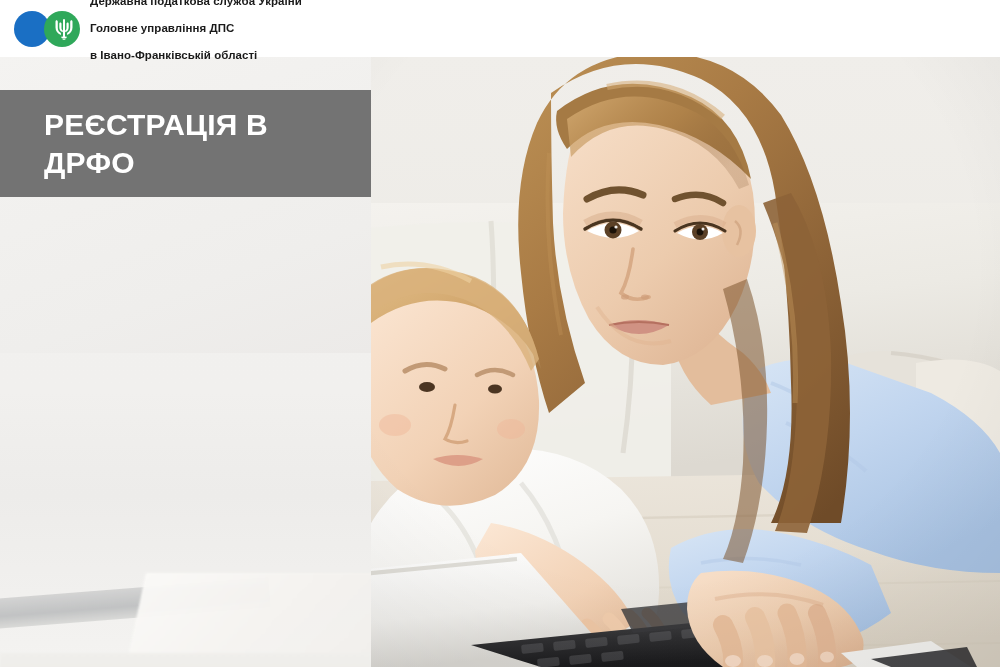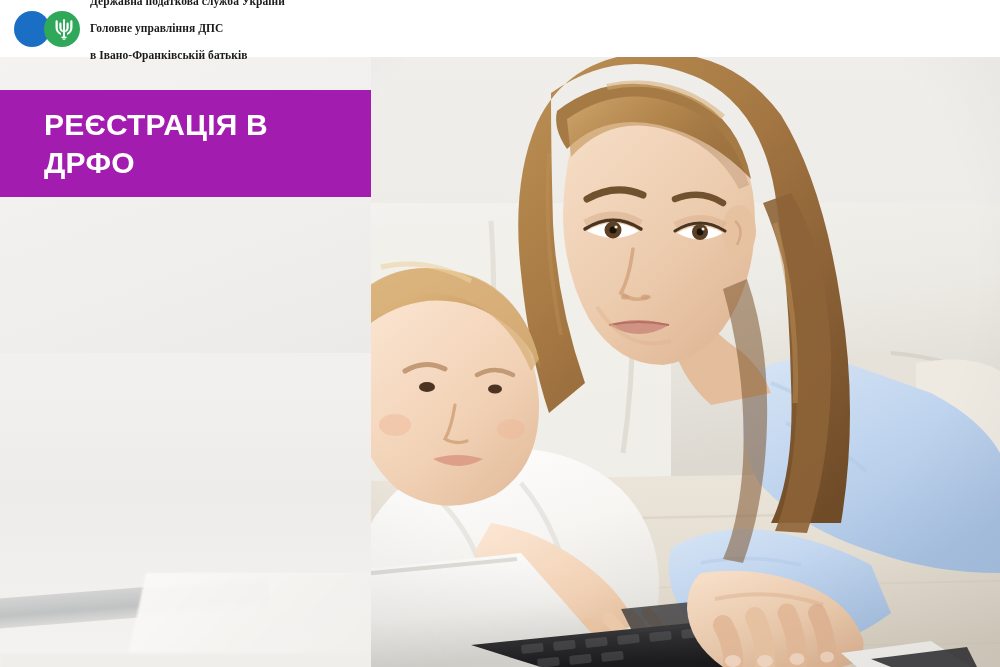--- a/index.html
+++ b/index.html
@@ -9,21 +9,21 @@
     font-family: "Liberation Sans", "DejaVu Sans", sans-serif;
     background:#ffffff;
     position:relative;
   }
   #page { position:relative; width:1000px; height:667px; overflow:hidden; background:#fff; }
 
   
   #header {
     position:absolute; left:0; top:0; width:1000px; height:57px;
     background:#ffffff; display:flex; align-items:center;
-    padding-left:14px; z-index:40;font-family:Liberation Serif, serif;
+    padding-left:14px; z-index:40;
   }
   #logo { position:relative; width:68px; height:36px; flex:0 0 auto; }
   .logo-circle { position:absolute; top:0; width:36px; height:36px; border-radius:50%; }
   .logo-blue  { left:0;  background:#1a6fc4; }
   .logo-green { left:30px; background:#2fa85a; }
   #logo svg { position:absolute; left:41px; top:7px; }
   #org-text {
     margin-left:8px; font-size:11.5px; font-weight:bold; color:#1a1a1a;
     line-height:13.6px; letter-spacing:0.05px; white-space:pre-line;
   }
@@ -53,21 +53,21 @@
     background:linear-gradient(to bottom,#f0efec,#eae8e4); filter:blur(1px);
   }
   #left-sofa-shade {
     position:absolute; left:0; top:0px; width:371px; height:300px;
     background:linear-gradient(160deg,#f4f3f1 0%,#efeeec 70%,#eceae8 100%);
   }
 
   
   #green-banner {
     position:absolute; left:0; top:90px; width:371px; height:107px;
-    background:#a21caf; z-index:30;
+    background:#737373; z-index:30;
     display:flex; align-items:center;
   }
   #banner-title {
     color:#ffffff; font-size:30px; font-weight:bold; line-height:38px;
     padding-left:44px; padding-right:14px; letter-spacing:0.2px;
     white-space:pre-line;
   }
 
   
   #body-text {
@@ -103,21 +103,21 @@
           <path d="M12.7 4.6 c-0.8 0-1.2 0.6-1.2 1.4 l0 4.3 c0 1.0-0.5 1.7-1.3 2.1 l0 1.9 c2.2-0.7 3.5-2.4 3.5-5.0 l0-3.3 c0-0.8-0.3-1.4-1.0-1.4 z"></path>
           <path d="M6.4 18.6 h5.2 v1.5 h-5.2 z"></path>
           <path d="M7.2 20.4 h3.6 l-0.7 1.4 h-2.2 z"></path>
         </g>
       </svg>
     </div>
 
     <div id="org-text">
       <div>Державна податкова служба України</div>
       <div>Головне управління ДПС</div>
-      <div>в Івано-Франківській батьків</div>
+      <div>в Івано-Франківській області</div>
     </div>
 
   </div>
 
   <div id="photo">
     <svg viewBox="0 0 629 614" preserveAspectRatio="xMidYMid slice">
       <defs>
         <linearGradient id="wall" x1="0" y1="0" x2="0" y2="1">
           <stop offset="0%" stop-color="#f0eeea"></stop>
           <stop offset="60%" stop-color="#eceae5"></stop>

